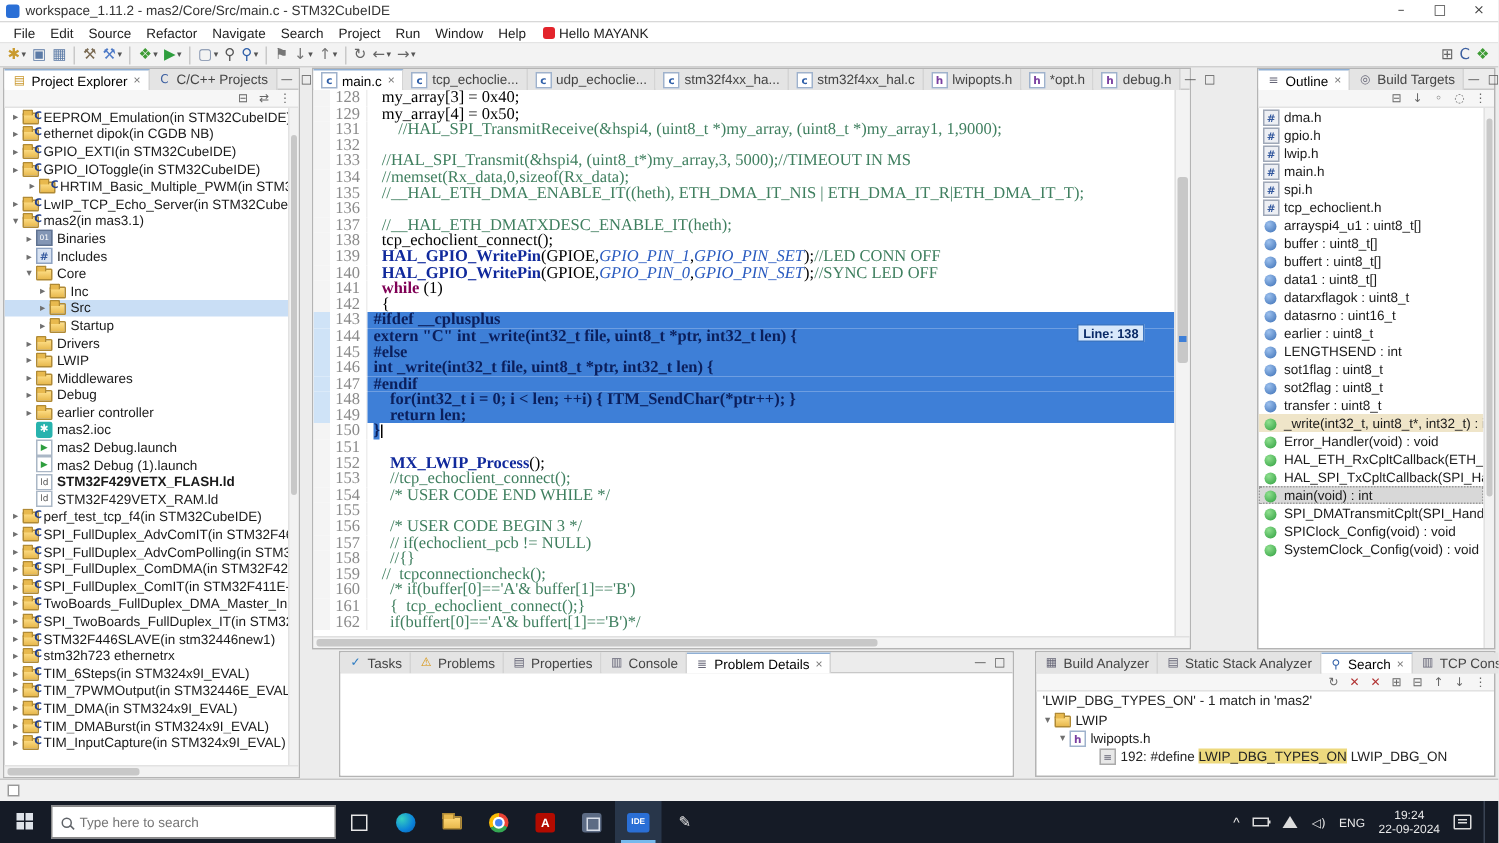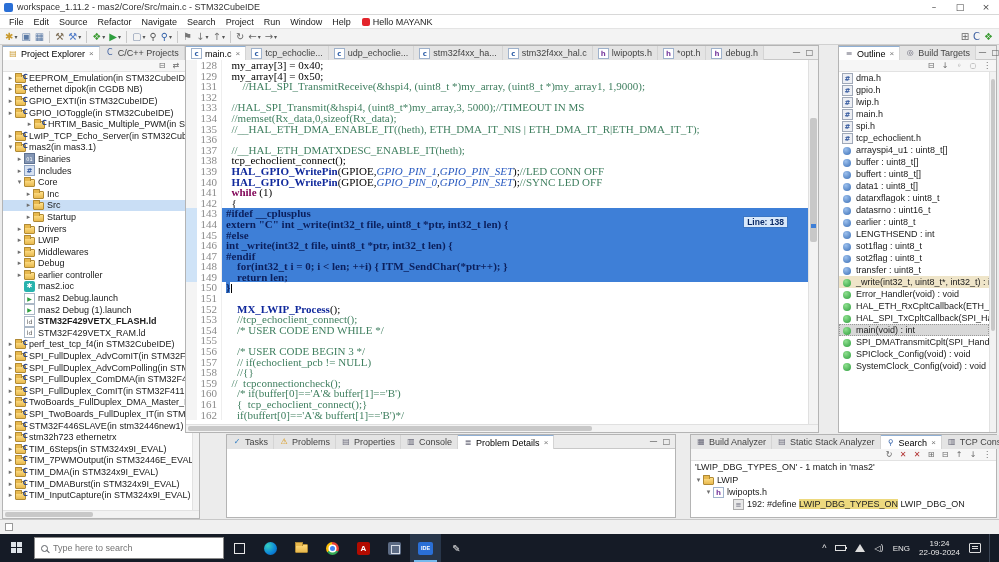--- a/index.html
+++ b/index.html
@@ -76,21 +76,21 @@
 .arrow{width:9px;flex:none;color:#707070;font-size:7px;text-align:center;font-family:"DejaVu Sans",sans-serif;}
 .tlabel{color:#1A1A1A;}
 .tlabel.b{font-weight:bold;}
 .tsuffix{color:#1A1A1A;}
 .vscroll{position:absolute;top:26px;right:0;bottom:8px;width:7px;background:#F2F2F2;border-left:1px solid #E2E2E2;}
 .vthumb{position:absolute;left:1px;right:1px;background:#C8C8C8;border-radius:2px;}
 .hscroll{position:absolute;left:0;right:0;bottom:0;height:8px;background:#F2F2F2;border-top:1px solid #E2E2E2;}
 .hthumb{position:absolute;top:1px;bottom:1px;background:#C8C8C8;border-radius:2px;}
 
 
-#editor{left:185px;top:45px;width:634px;height:388px;}
+#editor{left:208px;top:45px;width:586px;height:388px;}
 #ed-body{position:absolute;top:14px;left:0;right:0;bottom:8px;background:#FFF;overflow:hidden;display:flex;}
 #code-col{flex:1;overflow:hidden;}
 .line{display:flex;height:10.6px;line-height:10.6px;font-family:Liberation Serif, serif;font-size:11px;}
 .gut{width:11px;background:#F4F4F4;flex:none;}
 .line.sel .gut{background:#CFE3F7;}
 .num{width:25px;flex:none;text-align:right;padding-right:4px;color:#8A8A8A;background:#FFF;border-right:1px solid #EEE;}
 .codeseg{flex:1;white-space:pre;padding-left:4px;}
 .line.sel .codeseg{background:#3E7FD7;}
 .line.sel .seg{color:#0B1F5C !important;font-weight:bold;font-style:normal;}
 .line.selchar .seg{background:#3E7FD7;color:#0B1F5C !important;font-weight:bold;}
@@ -314,21 +314,21 @@
           <span class="ic ic-proj"></span>
           <span class="tlabel">GPIO_EXTI</span>
           <span class="tsuffix"> (in STM32CubeIDE)</span>
         </div>
         <div class="trow" style="padding-left: 3px;">
           <span class="arrow">▸</span>
           <span class="ic ic-proj"></span>
           <span class="tlabel">GPIO_IOToggle</span>
           <span class="tsuffix"> (in STM32CubeIDE)</span>
         </div>
-        <div class="trow" style="padding-left: 4px; margin-left: 18px;">
+        <div class="trow" style="padding-left: 14px;">
           <span class="arrow">▸</span>
           <span class="ic ic-proj"></span>
           <span class="tlabel">HRTIM_Basic_Multiple_PWM</span>
           <span class="tsuffix"> (in STM32CubeIDE)</span>
         </div>
         <div class="trow" style="padding-left: 3px;">
           <span class="arrow">▸</span>
           <span class="ic ic-proj"></span>
           <span class="tlabel">LwIP_TCP_Echo_Server</span>
           <span class="tsuffix"> (in STM32CubeIDE)</span>

